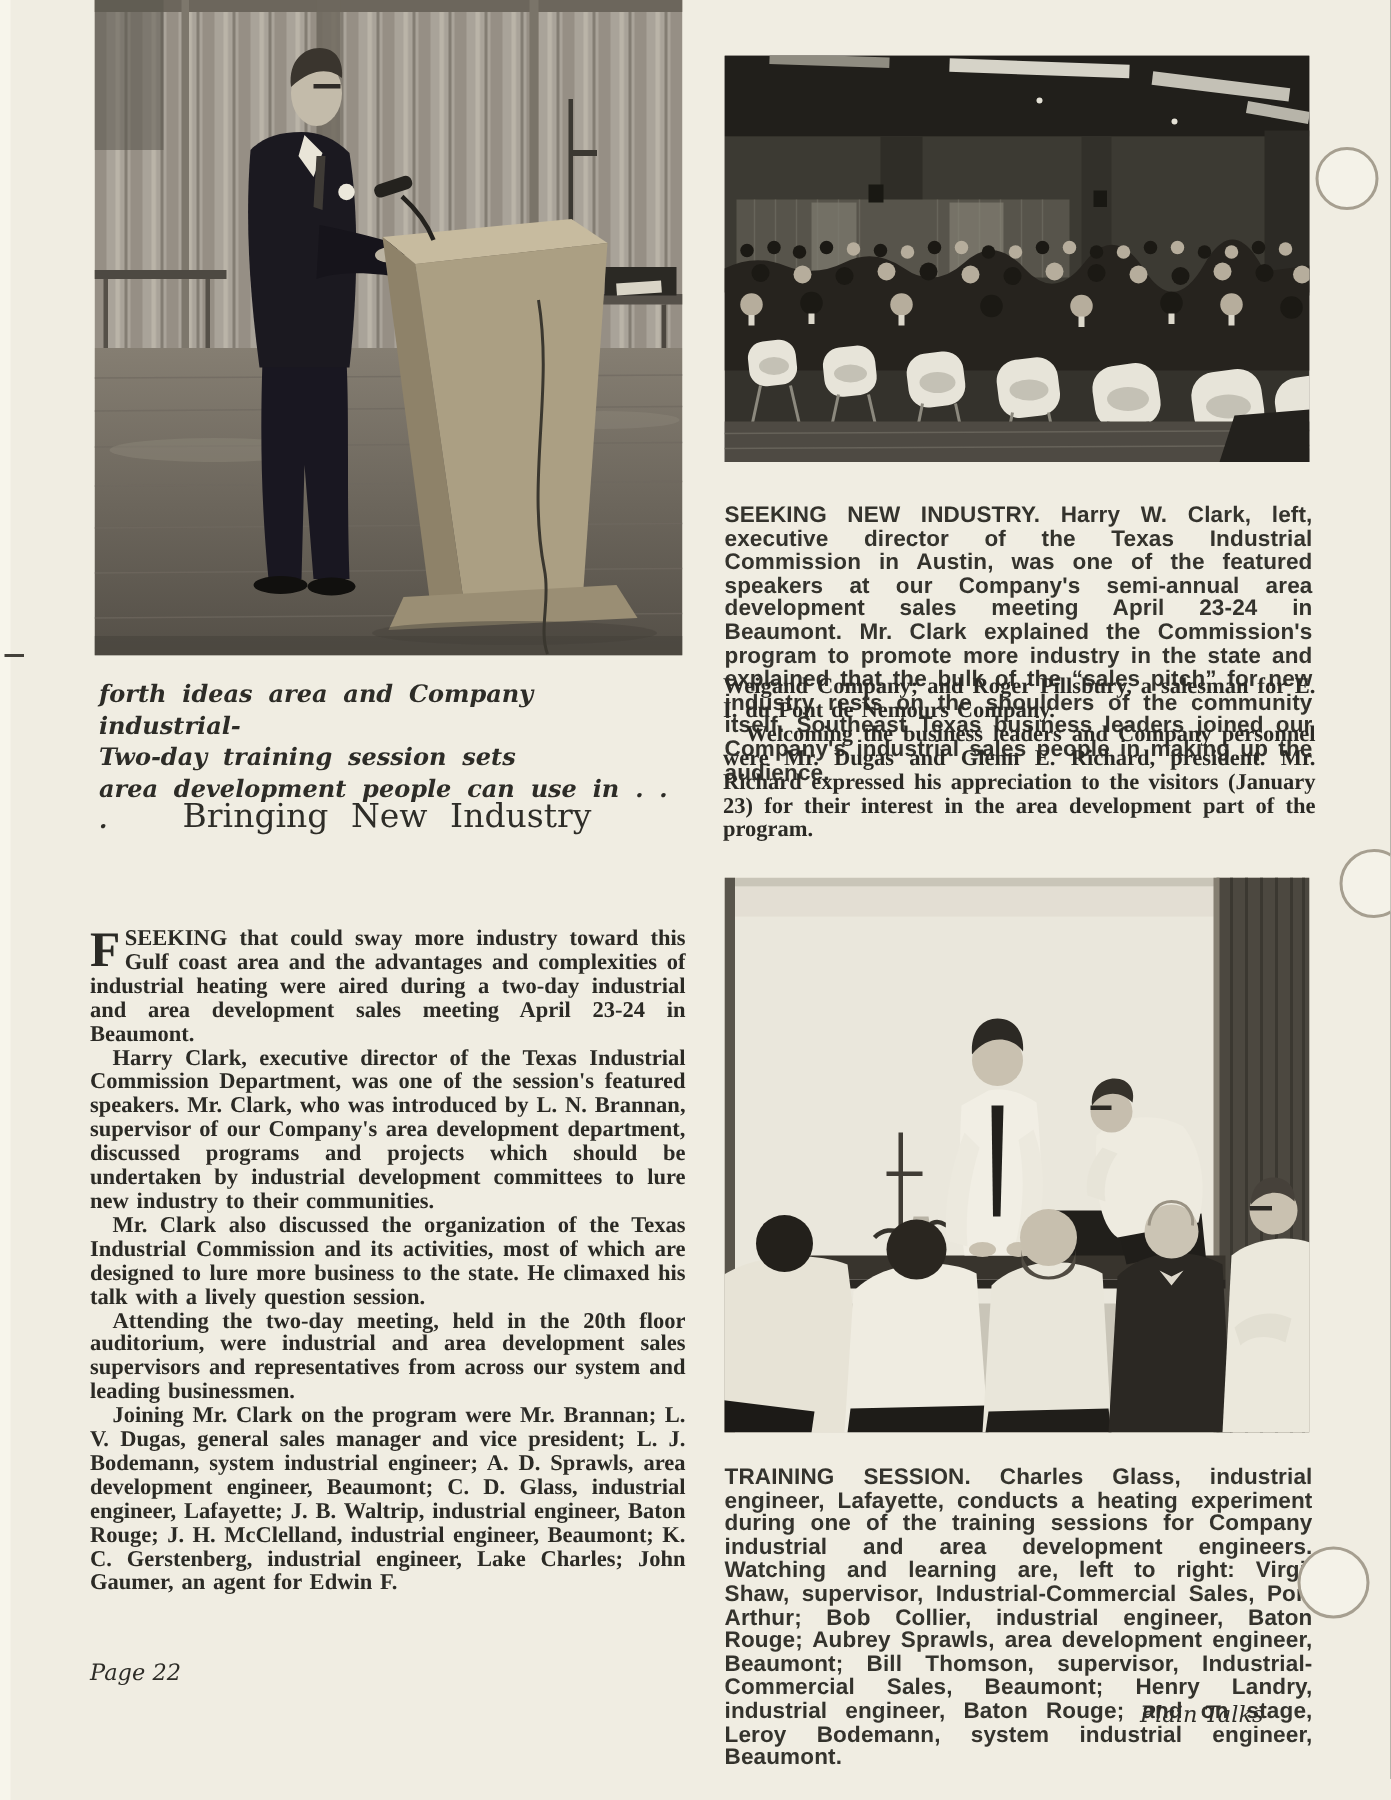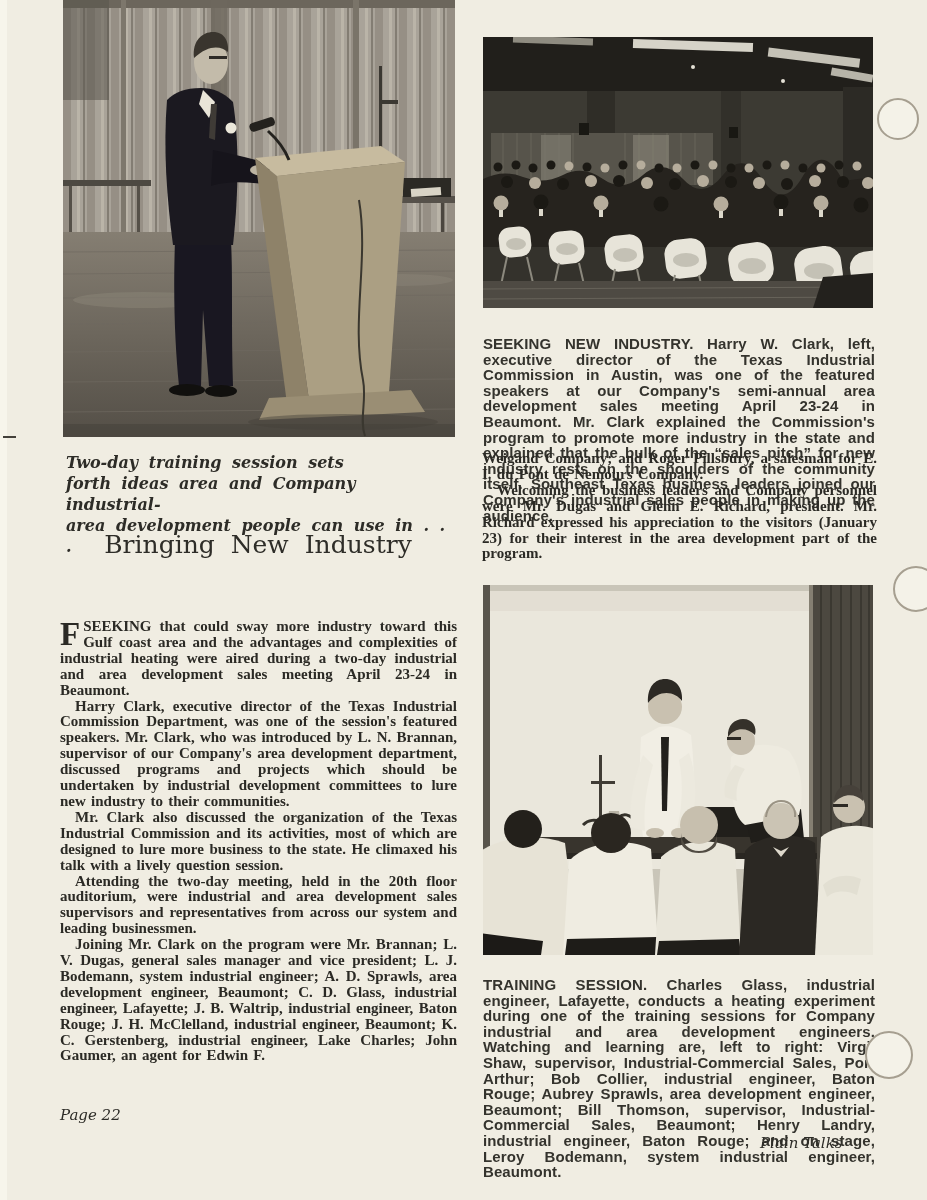--- a/index.html
+++ b/index.html
@@ -26,21 +26,21 @@
   .caption-training { left:483px; top:962px; width:392px; }
 
   .kicker { position:absolute; left:66px; top:452px; width:392px; }
   .kicker div {
     font-family:"DejaVu Serif", serif; font-style:italic; font-weight:700;
     font-size:16px; line-height:21px; word-spacing:5px; color:#2d2c27;
   }
 
   .headline { position:absolute; left:58px; top:524px; width:400px; text-align:center; }
   .headline div {
-    font-family:"DejaVu Serif", serif; font-size:25px; line-height:42px;
+    font-family:"DejaVu Serif", serif; font-size:22px; line-height:42px;
     word-spacing:8px; color:#2e2d28;
   }
 
   .article { position:absolute; }
   .article p { margin:0; text-align:justify; font-size:15px; line-height:15.9px; word-spacing:1.5px;font-weight:bold; }
   .article p.indent { text-indent:15px; }
   .article-left  { left:60px;  top:619px; width:397px; }
   .article-right { left:482px; top:451px; width:395px; }
   .dropcap {
     float:left; font-size:33px; line-height:26px; padding:2px 3px 0 0;
@@ -282,22 +282,22 @@
         <line x1="0" y1="252" x2="390" y2="250" stroke="#67635a" stroke-width="1"></line>
         <line x1="0" y1="262" x2="390" y2="260" stroke="#67635a" stroke-width="1"></line>
         <polygon points="340,240 390,236 390,271 330,271" fill="#23211d"></polygon>
       </g>
     </svg>
   </figure>
 
   <p class="caption caption-seeking">SEEKING NEW INDUSTRY.  Harry W. Clark, left, executive director of the Texas Industrial Commission in Austin, was one of the featured speakers at our Company's semi-annual area development sales meeting April 23-24 in Beaumont.  Mr. Clark explained the Commission's program to promote more industry in the state and explained that the bulk of the “sales pitch” for new industry rests on the shoulders of the community itself.  Southeast Texas business leaders joined our Company's industrial sales people in making up the audience.</p>
 
   <div class="kicker">
+    <div>forth ideas area and Company industrial-</div>
     <div>Two-day training session sets</div>
-    <div>forth ideas area and Company industrial-</div>
     <div>area development people can use in . . .</div>
   </div>
 
   <h1 class="headline" style="margin:0; font-weight:normal">
     <div>Bringing New Industry</div>
   </h1>
 
   <div class="article article-left">
     <p><span class="dropcap">F</span><span>SEEKING</span><span> that could sway more industry toward this Gulf coast area and the advantages and complexities of industrial heating were aired during a two-day industrial and area development sales meeting April 23-24 in Beaumont.</span></p>
     <p class="indent">Harry Clark, executive director of the Texas Industrial Commission Department, was one of the session's featured speakers.  Mr. Clark, who was introduced by L. N. Brannan, supervisor of our Company's area development department, discussed programs and projects which should be undertaken by industrial development committees to lure new industry to their communities.</p>

